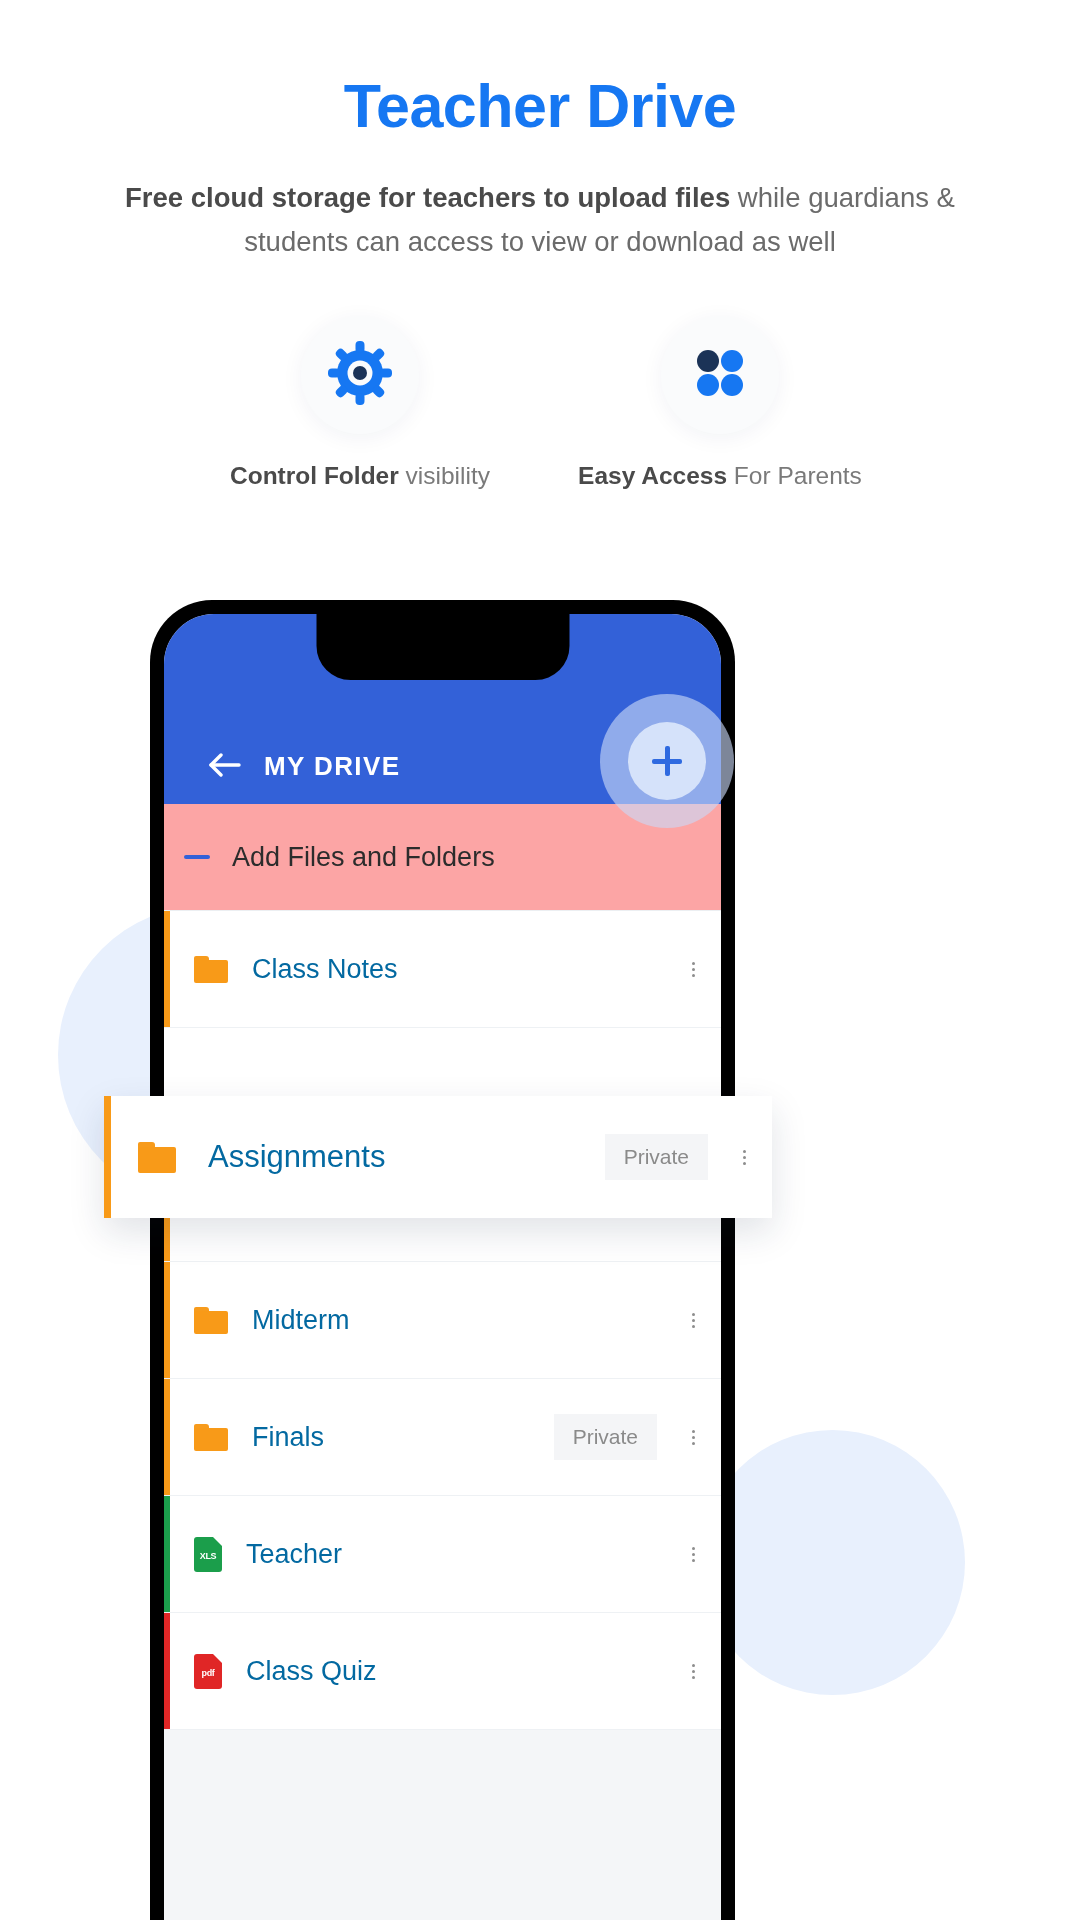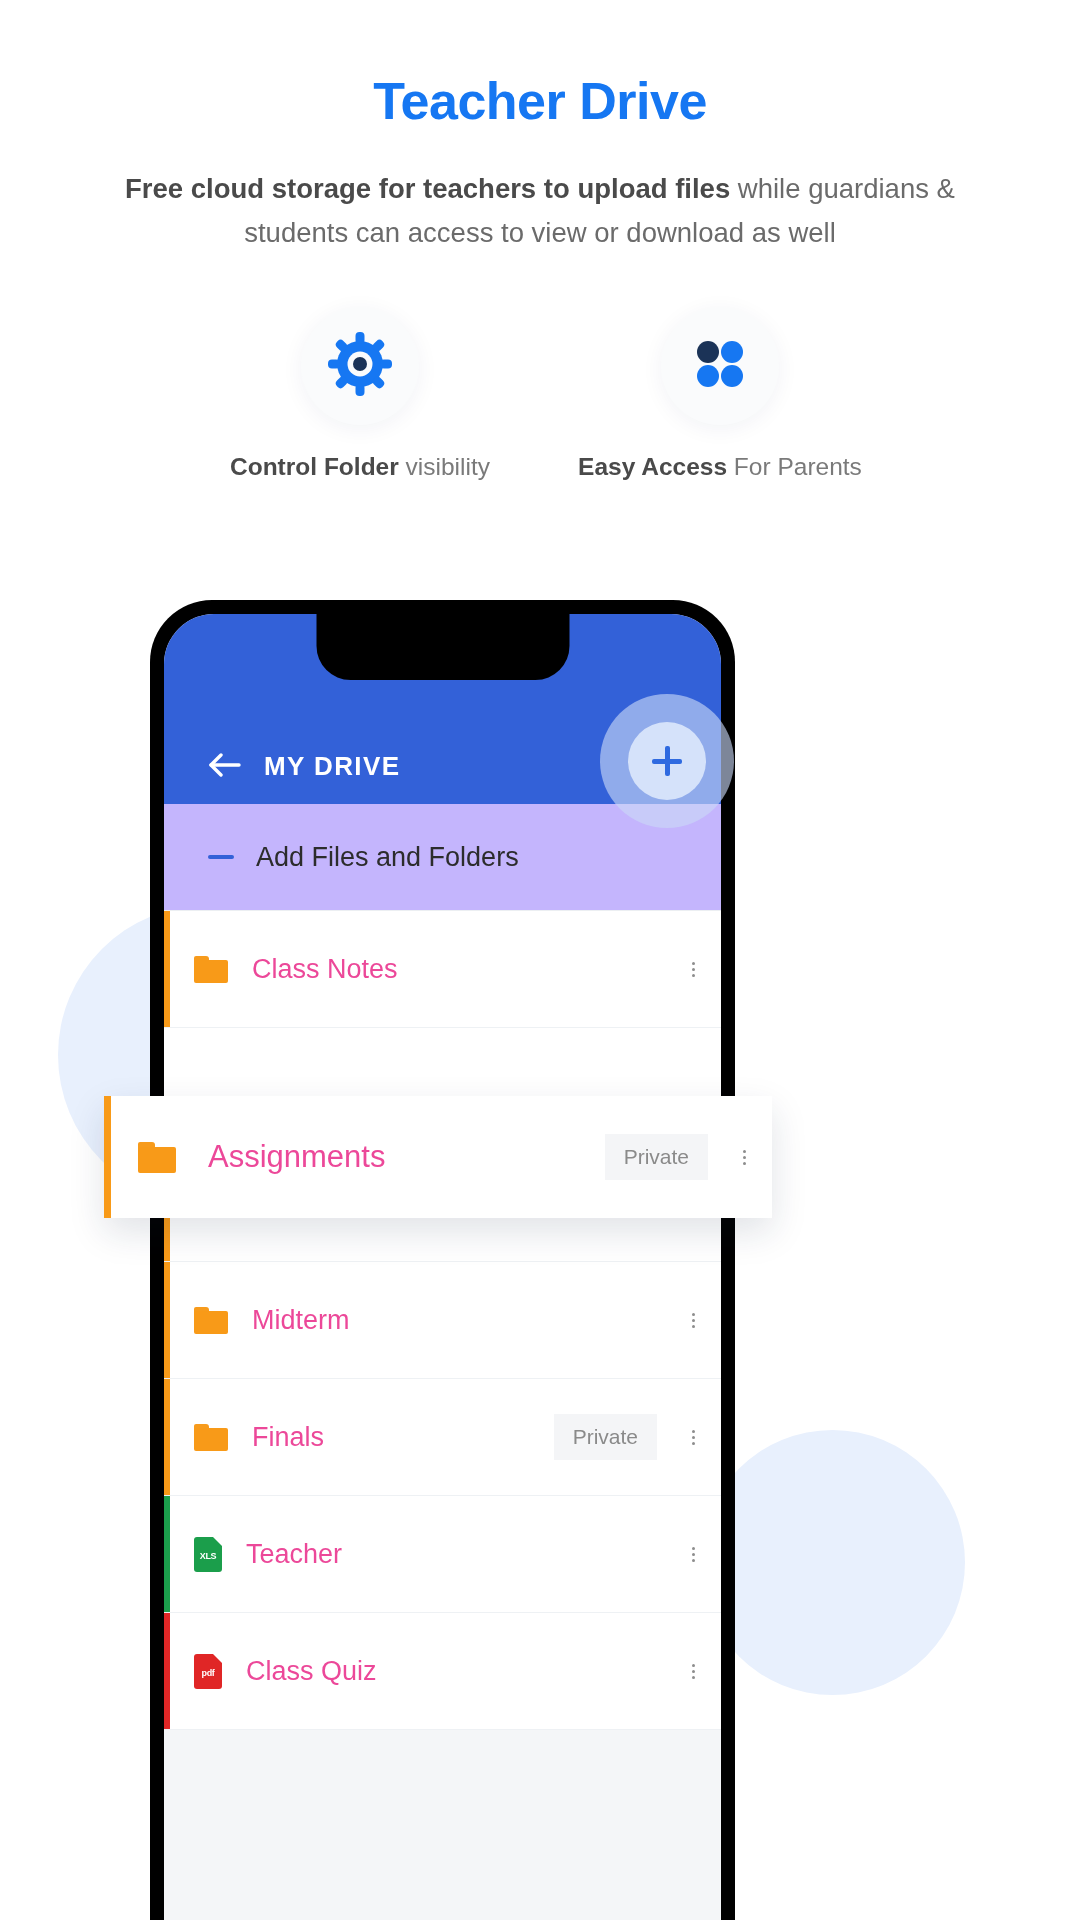--- a/index.html
+++ b/index.html
@@ -44,21 +44,21 @@
   }
 
   
   .hero {
     position: relative;
     z-index: 5;
     padding-top: 74px;
     text-align: center;
   }
   .hero-title {
-    font-size: 52px;
+    font-size: 61px;
     font-weight: bold;
     color: #1677f2;
     letter-spacing: -0.5px;
     line-height: 1.05;
     margin: 0;
   }
   .hero-sub {
     margin: 38px auto 0;
     width: 880px;
     font-size: 27.5px;
@@ -155,25 +155,25 @@
   .app-bar-title {
     color: #ffffff;
     font-size: 26px;
     font-weight: bold;
     letter-spacing: 1.4px;
   }
 
   
   .add-row {
     height: 106px;
-    background: #c4b5fd;
+    background: #fca5a5;
     border-bottom: 1px solid #eceff2;
     display: flex;
     align-items: center;
-    padding-left: 44px;
+    padding-left: 20px;
     gap: 22px;
     position: relative;
   }
   .minus-icon {
     width: 26px;
     height: 4px;
     background: #3361d8;
     border-radius: 2px;
     display: block;
   }
@@ -237,21 +237,21 @@
     background: #ffffff;
     padding-left: 30px;
   }
   .row-accent {
     position: absolute;
     left: 0; top: 0; bottom: 0;
     width: 6px;
   }
   .row-name {
     font-size: 27px;
-    color: #ec4899;
+    color: #0369a1;
     margin-left: 24px;
     flex: 1;
   }
   .badge {
     font-size: 21px;
     color: #8a8a8a;
     background: #f4f5f7;
     padding: 11px 19px;
     margin-right: 16px;
   }

